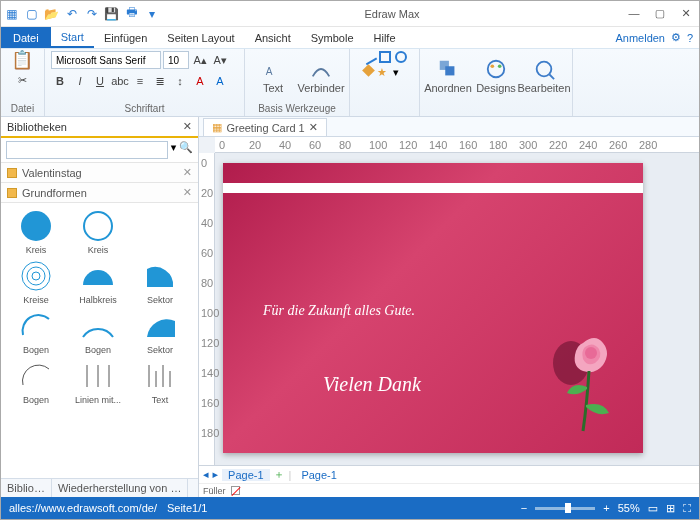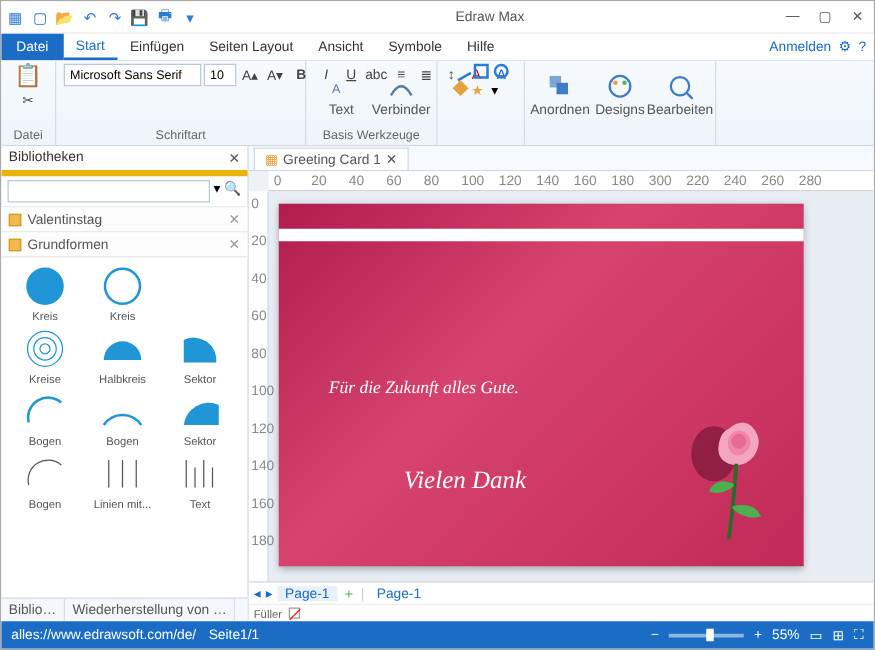--- a/index.html
+++ b/index.html
@@ -22,21 +22,21 @@
 .font-sel{height:18px;border:1px solid #b8c9da;background:#fff;padding:0 4px;font-size:10px;}
 .mini-btn{width:18px;height:18px;display:inline-flex;align-items:center;justify-content:center;color:#444;}
 .row{display:flex;gap:2px;align-items:center;}
 .big-btn{display:flex;flex-direction:column;align-items:center;width:44px;color:#555;gap:2px;padding:2px;}
 .big-btn.active{background:#dce9f7;border:1px solid #9cbde0;}
 .big-ico{width:22px;height:22px;}
 .shape-row{display:flex;gap:4px;}
 .shp{width:12px;height:12px;}
 .workspace{flex:1;display:flex;overflow:hidden;}
 .sidebar{width:198px;border-right:1px solid #ccd4de;display:flex;flex-direction:column;background:#fff;}
-.lib-header{display:flex;align-items:flex-start;padding:3px 6px;border-bottom:5px solid #eab308;font-size:12px;color:#333;}
+.lib-header{display:flex;align-items:center;padding:3px 6px;border-bottom:2px solid #eab308;font-size:12px;color:#333;}
 .lib-header .x{margin-left:auto;color:#555;}
 .lib-search{display:flex;padding:3px 5px;border-bottom:1px solid #e5e5e5;gap:3px;}
 .lib-search input{flex:1;border:1px solid #b8c9da;height:18px;padding:0 3px;}
 .lib-cat{display:flex;align-items:center;padding:3px 6px;border-bottom:1px solid #e5e5e5;color:#555;background:#fdfdfd;}
 .lib-cat .sq{width:10px;height:10px;background:#f2b84b;border:1px solid #d19a2a;margin-right:5px;}
 .lib-cat .x{margin-left:auto;color:#999;}
 .shapes-grid{flex:1;overflow:auto;padding:4px;}
 .shapes-row{display:flex;}
 .shape-cell{width:62px;display:flex;flex-direction:column;align-items:center;gap:2px;padding:2px;}
 .shape-cell .lbl{font-size:9px;color:#555;text-align:right;}
@@ -106,21 +106,21 @@
 
 <div class="ribbon">
   <div class="rgroup" style="width:44px">
     <div class="rgroup-body" style="flex-direction:column;gap:2px">
       <span class="mini-btn" style="font-size:18px;color:#2b7cd3">📋</span>
       <span class="mini-btn">✂</span>
     </div>
     <div class="rgroup-label">Datei</div>
   </div>
   <div class="rgroup" style="width:200px">
-    <div class="rgroup-body" style="flex-direction:row;align-items:flex-start;gap:3px">
+    <div class="rgroup-body" style="flex-direction:column;align-items:flex-start;gap:3px">
       <div class="row">
         <input class="font-sel" style="width: 110px;" value="Microsoft Sans Serif">
         <input class="font-sel" style="width: 26px;" value="10">
         <span class="mini-btn">A▴</span>
         <span class="mini-btn">A▾</span>
       </div>
       <div class="row">
         <span class="mini-btn">
             <b>B</b>
           </span>

